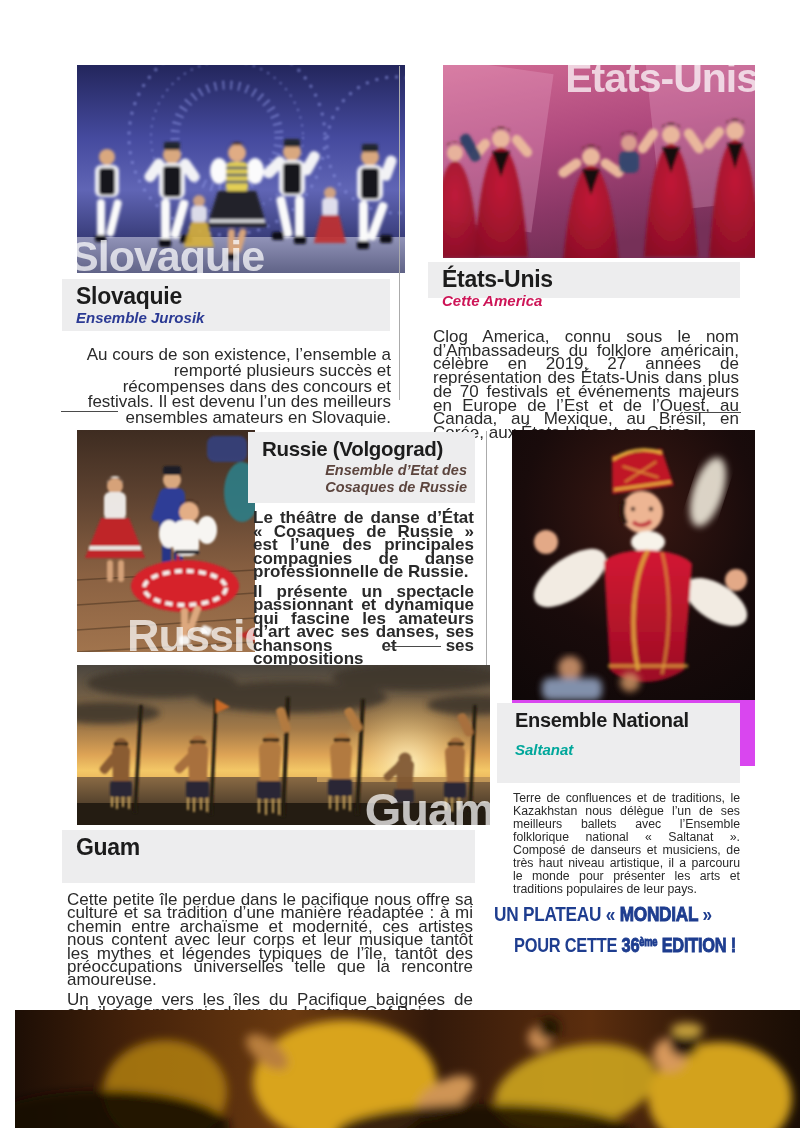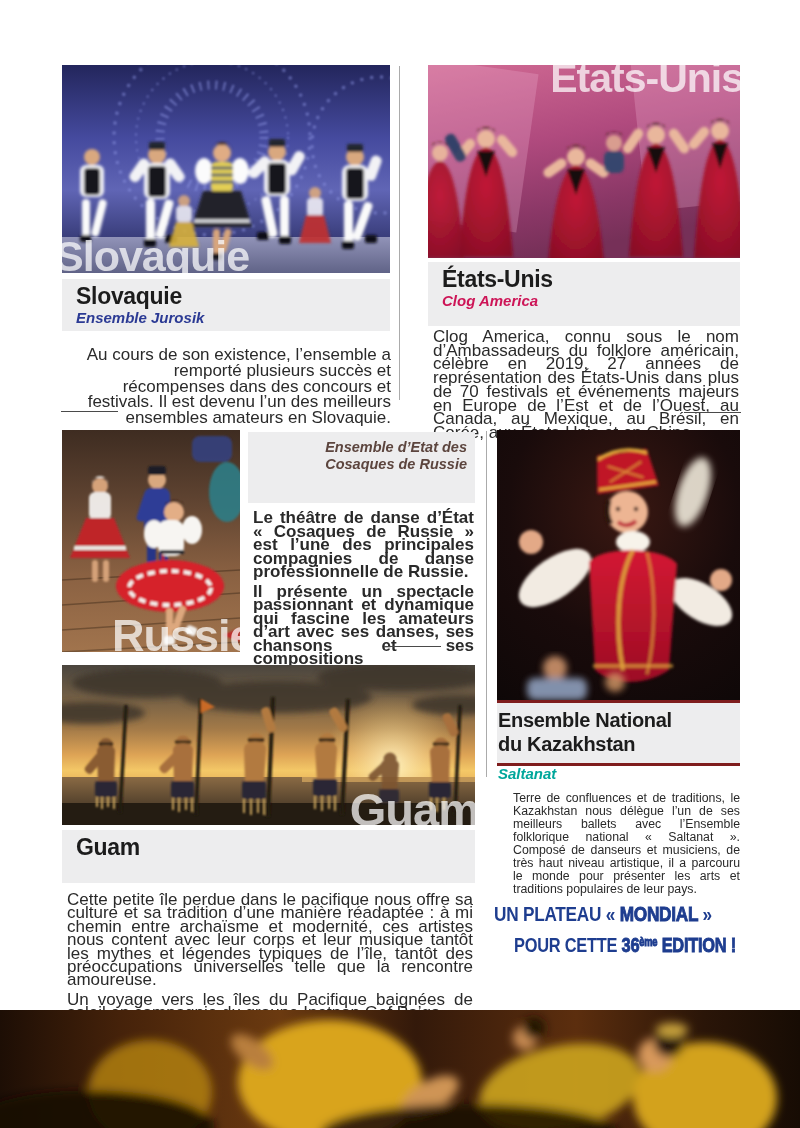--- a/index.html
+++ b/index.html
@@ -1,20 +1,20 @@
 <!DOCTYPE html>
 <html><head>
 <meta charset="utf-8">
 <style>
   html,body{margin:0;padding:0;background:#fff;}
   .page{position:relative;width:800px;height:1128px;background:#ffffff;overflow:hidden;
         font-family:"Liberation Sans","DejaVu Sans",sans-serif;}
 
   
-  .photo{position:absolute;overflow:hidden;background:#7f1d1d;}
+  .photo{position:absolute;overflow:hidden;background:#d946ef;margin-left:15px;}
   .photo svg{position:absolute;left:0;top:0;display:block;}
   .wm{position:absolute;font-weight:bold;color:rgba(255,255,255,0.72);letter-spacing:-1px;
       line-height:1;white-space:nowrap;}
 
   
   .tblock{position:absolute;background:#ededee;box-sizing:border-box;padding:5px 8px 6px 14px;}
   .tblock h2{margin:0;font-size:23px;line-height:24px;font-weight:bold;color:#1c1c1c;letter-spacing:-0.3px;}
   .tblock .sub{margin-top:2px;font-size:15px;line-height:16px;font-weight:bold;font-style:italic;}
 
   .body-text{position:absolute;font-size:17px;line-height:13.5px;color:#2a2a2a;text-align:justify;margin:0;}
@@ -26,37 +26,37 @@
   #ph-slov{left:62px;top:65px;width:328px;height:208px;}
   #wm-slov{left:-7px;bottom:-5px;font-size:43px;}
   #tb-slov{left:62px;top:279px;width:328px;height:52px;}
   #bd-slov{left:71px;top:347px;width:320px;line-height:15.8px;text-align:right;}
   #er-slov{left:61px;top:411px;}
 
   #vdiv1{left:399px;top:66px;height:334px;}
 
   #ph-us{left:428px;top:65px;width:312px;height:193px;}
   #wm-us{right:-3px;top:-7px;font-size:41px;}
-  #tb-us{left:428px;top:262px;width:312px;height:64px;}
+  #tb-us{left:428px;top:262px;width:312px;height:36px;}
   #bd-us{left:433px;top:330px;width:306px;line-height:13.7px;}
   #er-us{left:684px;top:412px;}
 
   #ph-ru{left:62px;top:430px;width:178px;height:222px;}
   #wm-ru{left:50px;bottom:-6px;font-size:45px;}
   #tb-ru{left:248px;top:432px;width:227px;height:71px;}
   #tb-ru h2{font-size:20.5px;line-height:23px;}
   #tb-ru .sub{font-size:14.5px;line-height:17px;text-align:right;}
   #bd-ru{left:253px;top:511px;width:221px;font-weight:bold;}
   #er-ru{left:384px;top:646px;}
 
   #vdiv2{left:486px;top:431px;height:346px;}
 
   #ph-kz{left:497px;top:430px;width:243px;height:336px;}
   #wm-kz{left:1px;bottom:-4px;font-size:42px;}
-  #tb-kz{left:497px;top:703px;width:243px;height:60px;padding-left:1px;}
+  #tb-kz{left:497px;top:703px;width:243px;height:80px;padding-left:18px;}
   #tb-kz h2{font-size:20px;line-height:24px;}
   #bd-kz{left:513px;top:792px;width:227px;font-size:12.3px;line-height:13px;}
 
   #ph-gu{left:62px;top:665px;width:413px;height:160px;}
   #wm-gu{right:-4px;bottom:-8px;font-size:47px;}
   #tb-gu{left:62px;top:830px;width:413px;height:53px;}
   #bd-gu{left:67px;top:893px;width:406px;line-height:13.4px;}
 
   
   .tagline{position:absolute;font-weight:bold;white-space:nowrap;font-size:21px;
@@ -253,21 +253,21 @@
             <circle cx="0" cy="-18" r="8" fill="#e2ad93"></circle>
               <path d="M-8,-21 A8,8 0 0 1 8,-21 L7,-28 L-7,-28 Z" fill="#3e1e14"></path>
             <rect x="-10" y="-10" width="20" height="22" rx="6" fill="#27486e"></rect>
           </g>
         </g>
       </svg>
       <div class="wm" id="wm-us">Etats-Unis</div>
     </div>
     <div class="tblock" id="tb-us">
       <h2>États-Unis</h2>
-      <div class="sub" style="color: rgb(205, 21, 87);">Clog America</div>
+      <div class="sub" style="color: rgb(205, 21, 87);">Cette America</div>
     </div>
     <p class="body-text" id="bd-us">Clog America, connu sous le nom d’Ambassadeurs du folklore américain, célèbre en 2019, 27 années de représentation des États-Unis dans plus de 70 festivals et événements majeurs en Europe de l’Est et de l’Ouest, au Canada, au Mexique, au Brésil, en Corée, aux États-Unis et en Chine.</p>
     <div class="end-rule" id="er-us"></div>
   </section>
 
   <section>
     <div class="photo" id="ph-ru">
       <svg width="178" height="222" viewBox="0 0 178 222">
         <defs>
           <linearGradient id="rubg" x1="0" y1="0" x2="0" y2="1">
@@ -329,20 +329,21 @@
             <rect x="10" y="28" width="7" height="26" rx="3" fill="#dda87e" transform="rotate(20 13 28)"></rect>
             <rect x="-6" y="58" width="11" height="9" rx="3" fill="#f2efec"></rect>
             <rect x="16" y="48" width="11" height="9" rx="3" fill="#f2efec" transform="rotate(24 21 52)"></rect>
           </g>
           <path d="M160,205 L178,198 L178,212 Z" fill="#c32127" opacity="0.85"></path>
         </g>
       </svg>
       <div class="wm" id="wm-ru">Russie</div>
     </div>
     <div class="tblock" id="tb-ru">
+      <h2>Russie (Volgograd)</h2>
       <div class="sub" style="color: rgb(92, 69, 62);">
         <div>Ensemble d’Etat des</div>
         <div>Cosaques de Russie</div>
       </div>
     </div>
     <div class="body-text" id="bd-ru">
       <p>Le théâtre de danse d’État « Cosaques de Russie » est l’une des principales compagnies de danse professionnelle de Russie.</p>
       <p>Il présente un spectacle passionnant et dynamique qui fascine les amateurs d’art avec ses danses, ses chansons et ses compositions instrumentales cosaques interprétées avec une incroyable maîtrise.</p>
     </div>
     <div class="end-rule" id="er-ru"></div>
@@ -403,21 +404,20 @@
           <circle cx="58" cy="238" r="12" fill="#d99c72"></circle>
           <rect x="30" y="248" width="60" height="22" rx="8" fill="#96a8c8"></rect>
           <circle cx="118" cy="252" r="10" fill="#cf9465"></circle>
         </g>
       </svg>
       <div class="wm" id="wm-kz">Kazakhstan</div>
     </div>
     <div class="tblock" id="tb-kz">
       <h2>
         <div>Ensemble National</div>
-        <div>du Kazakhstan</div>
       </h2>
       <div class="sub" style="color: rgb(0, 167, 155); margin-top: 10px;">Saltanat</div>
     </div>
     <p class="body-text" id="bd-kz">Terre de confluences et de traditions, le Kazakhstan nous délègue l’un de ses meilleurs ballets avec l’Ensemble folklorique national « Saltanat ». Composé de danseurs et musiciens, de très haut niveau artistique, il a parcouru le monde pour présenter les arts et traditions populaires de leur pays.</p>
   </section>
 
   <div class="tagline" id="tag1" style="color: rgb(30, 61, 143);">
     <span>UN PLATEAU « </span><span class="hvy">MONDIAL</span><span> »</span>
   </div>
   <div class="tagline" id="tag2" style="color: rgb(30, 61, 143);">

